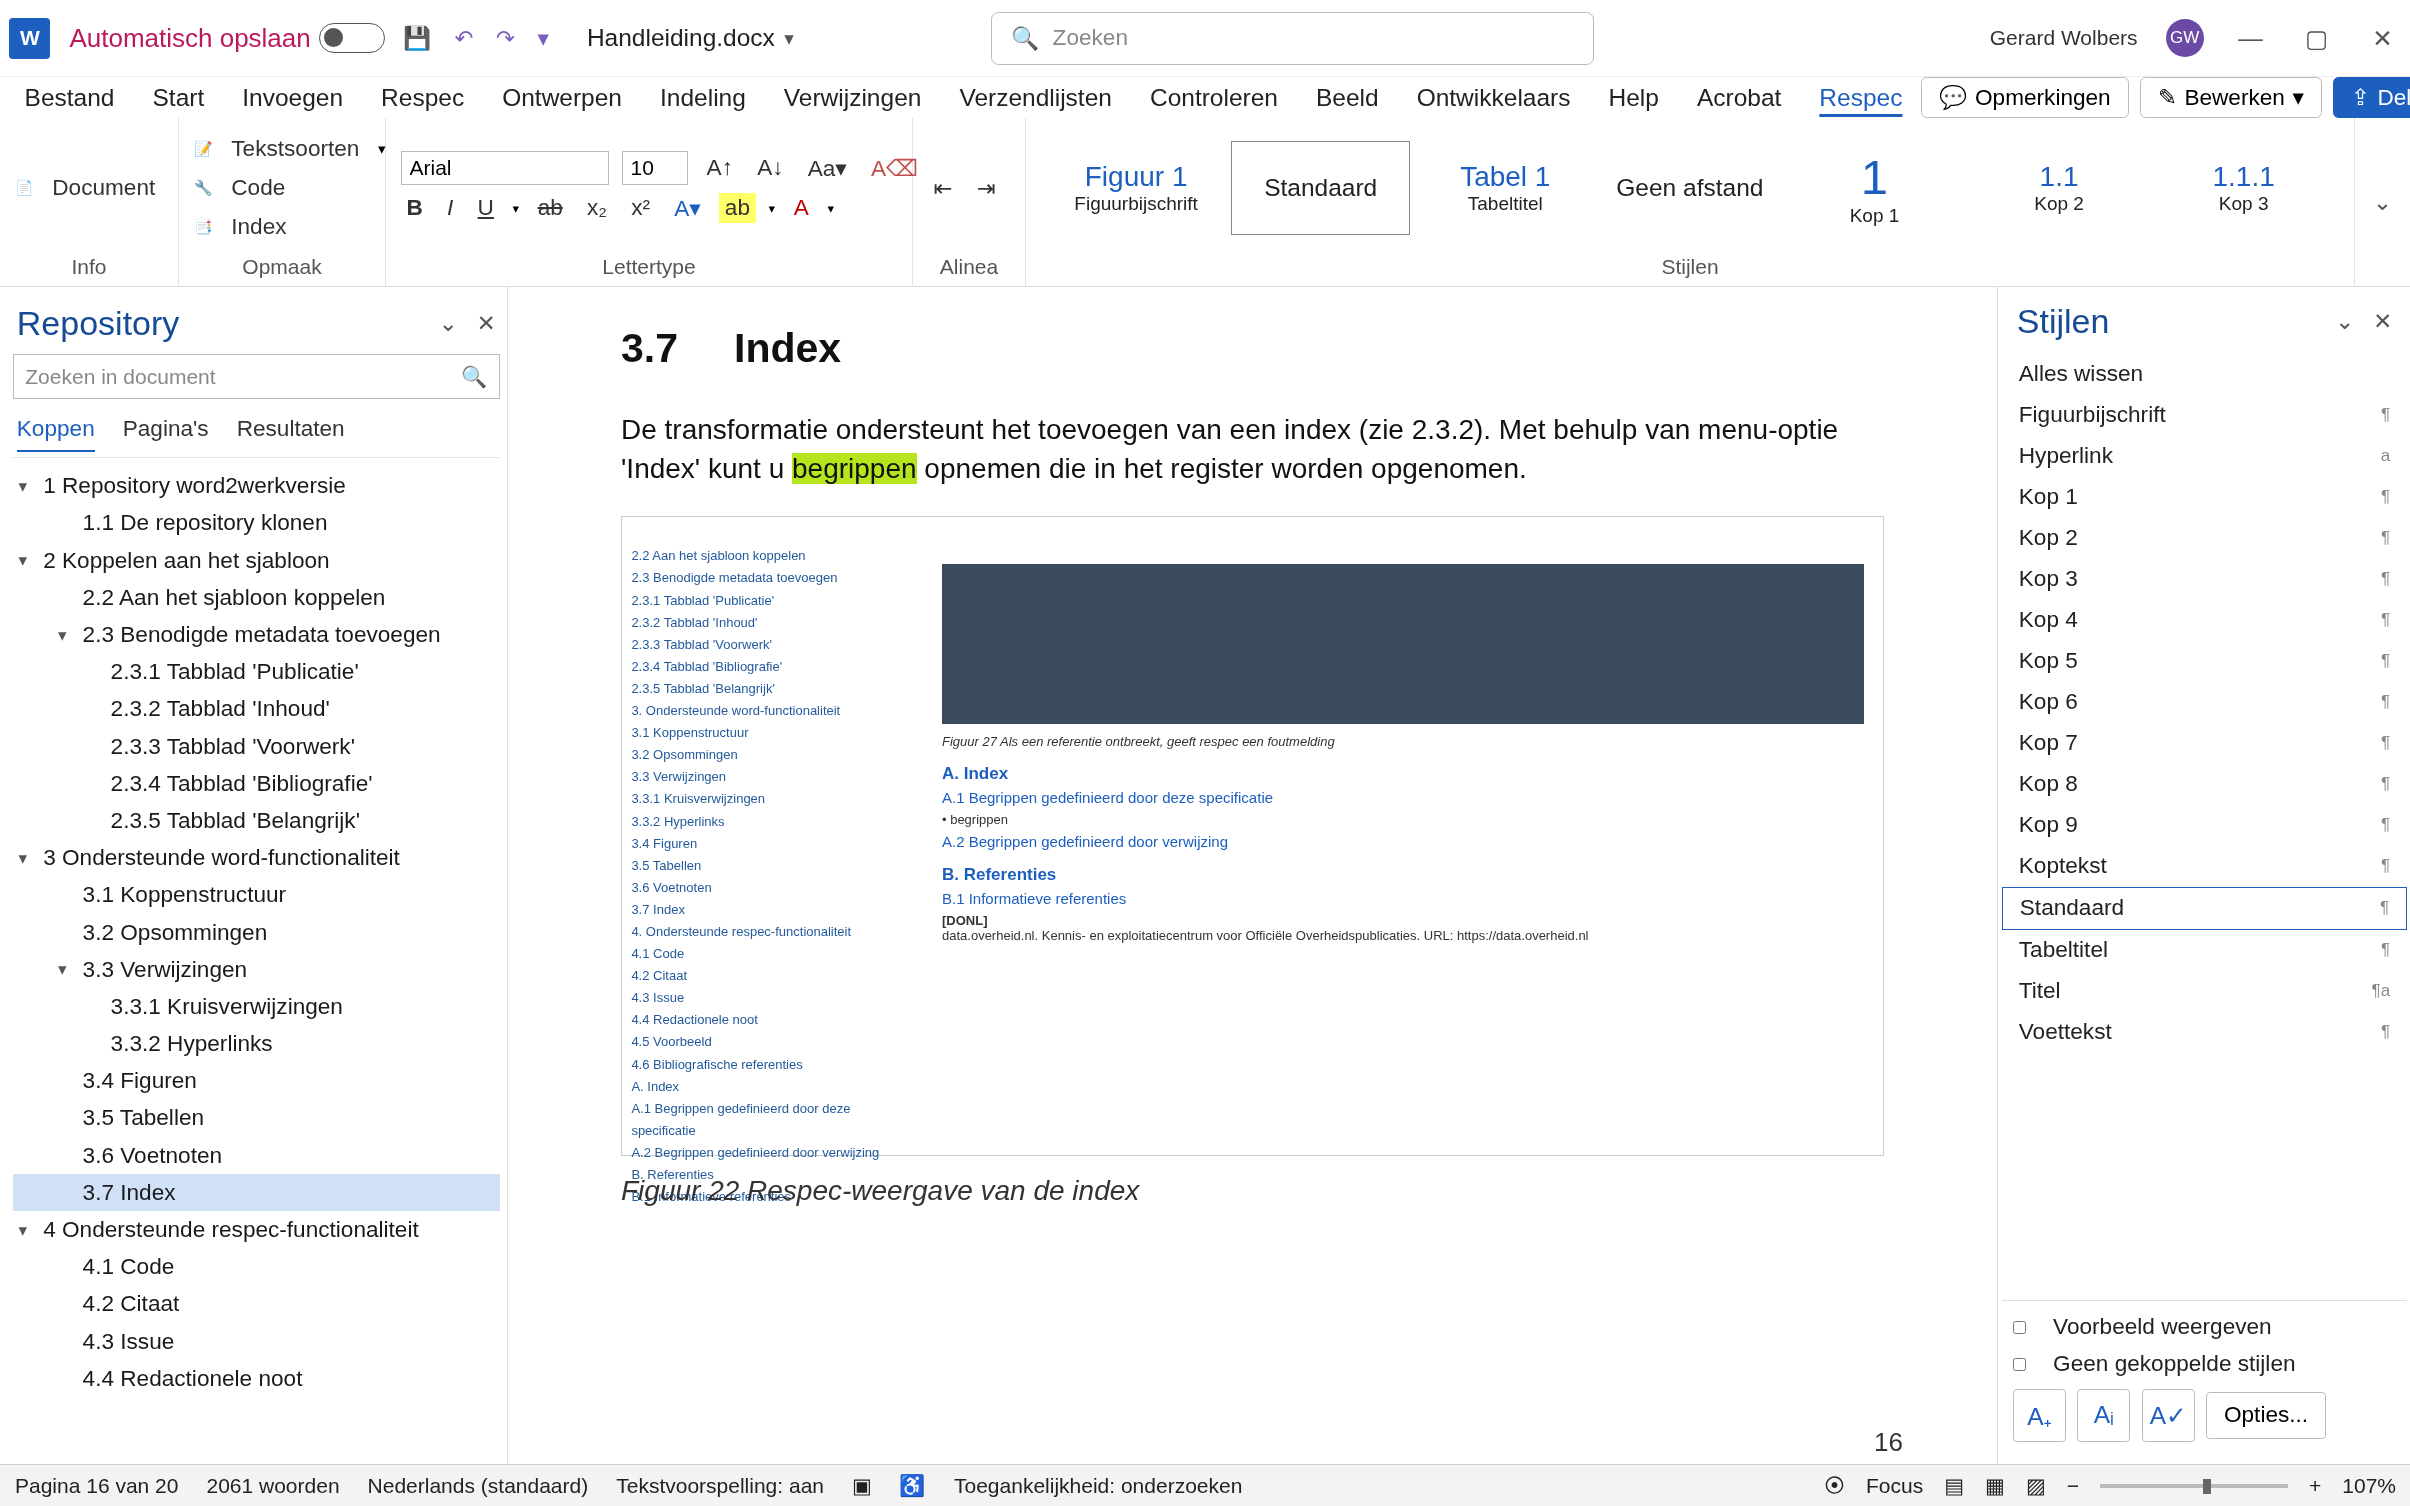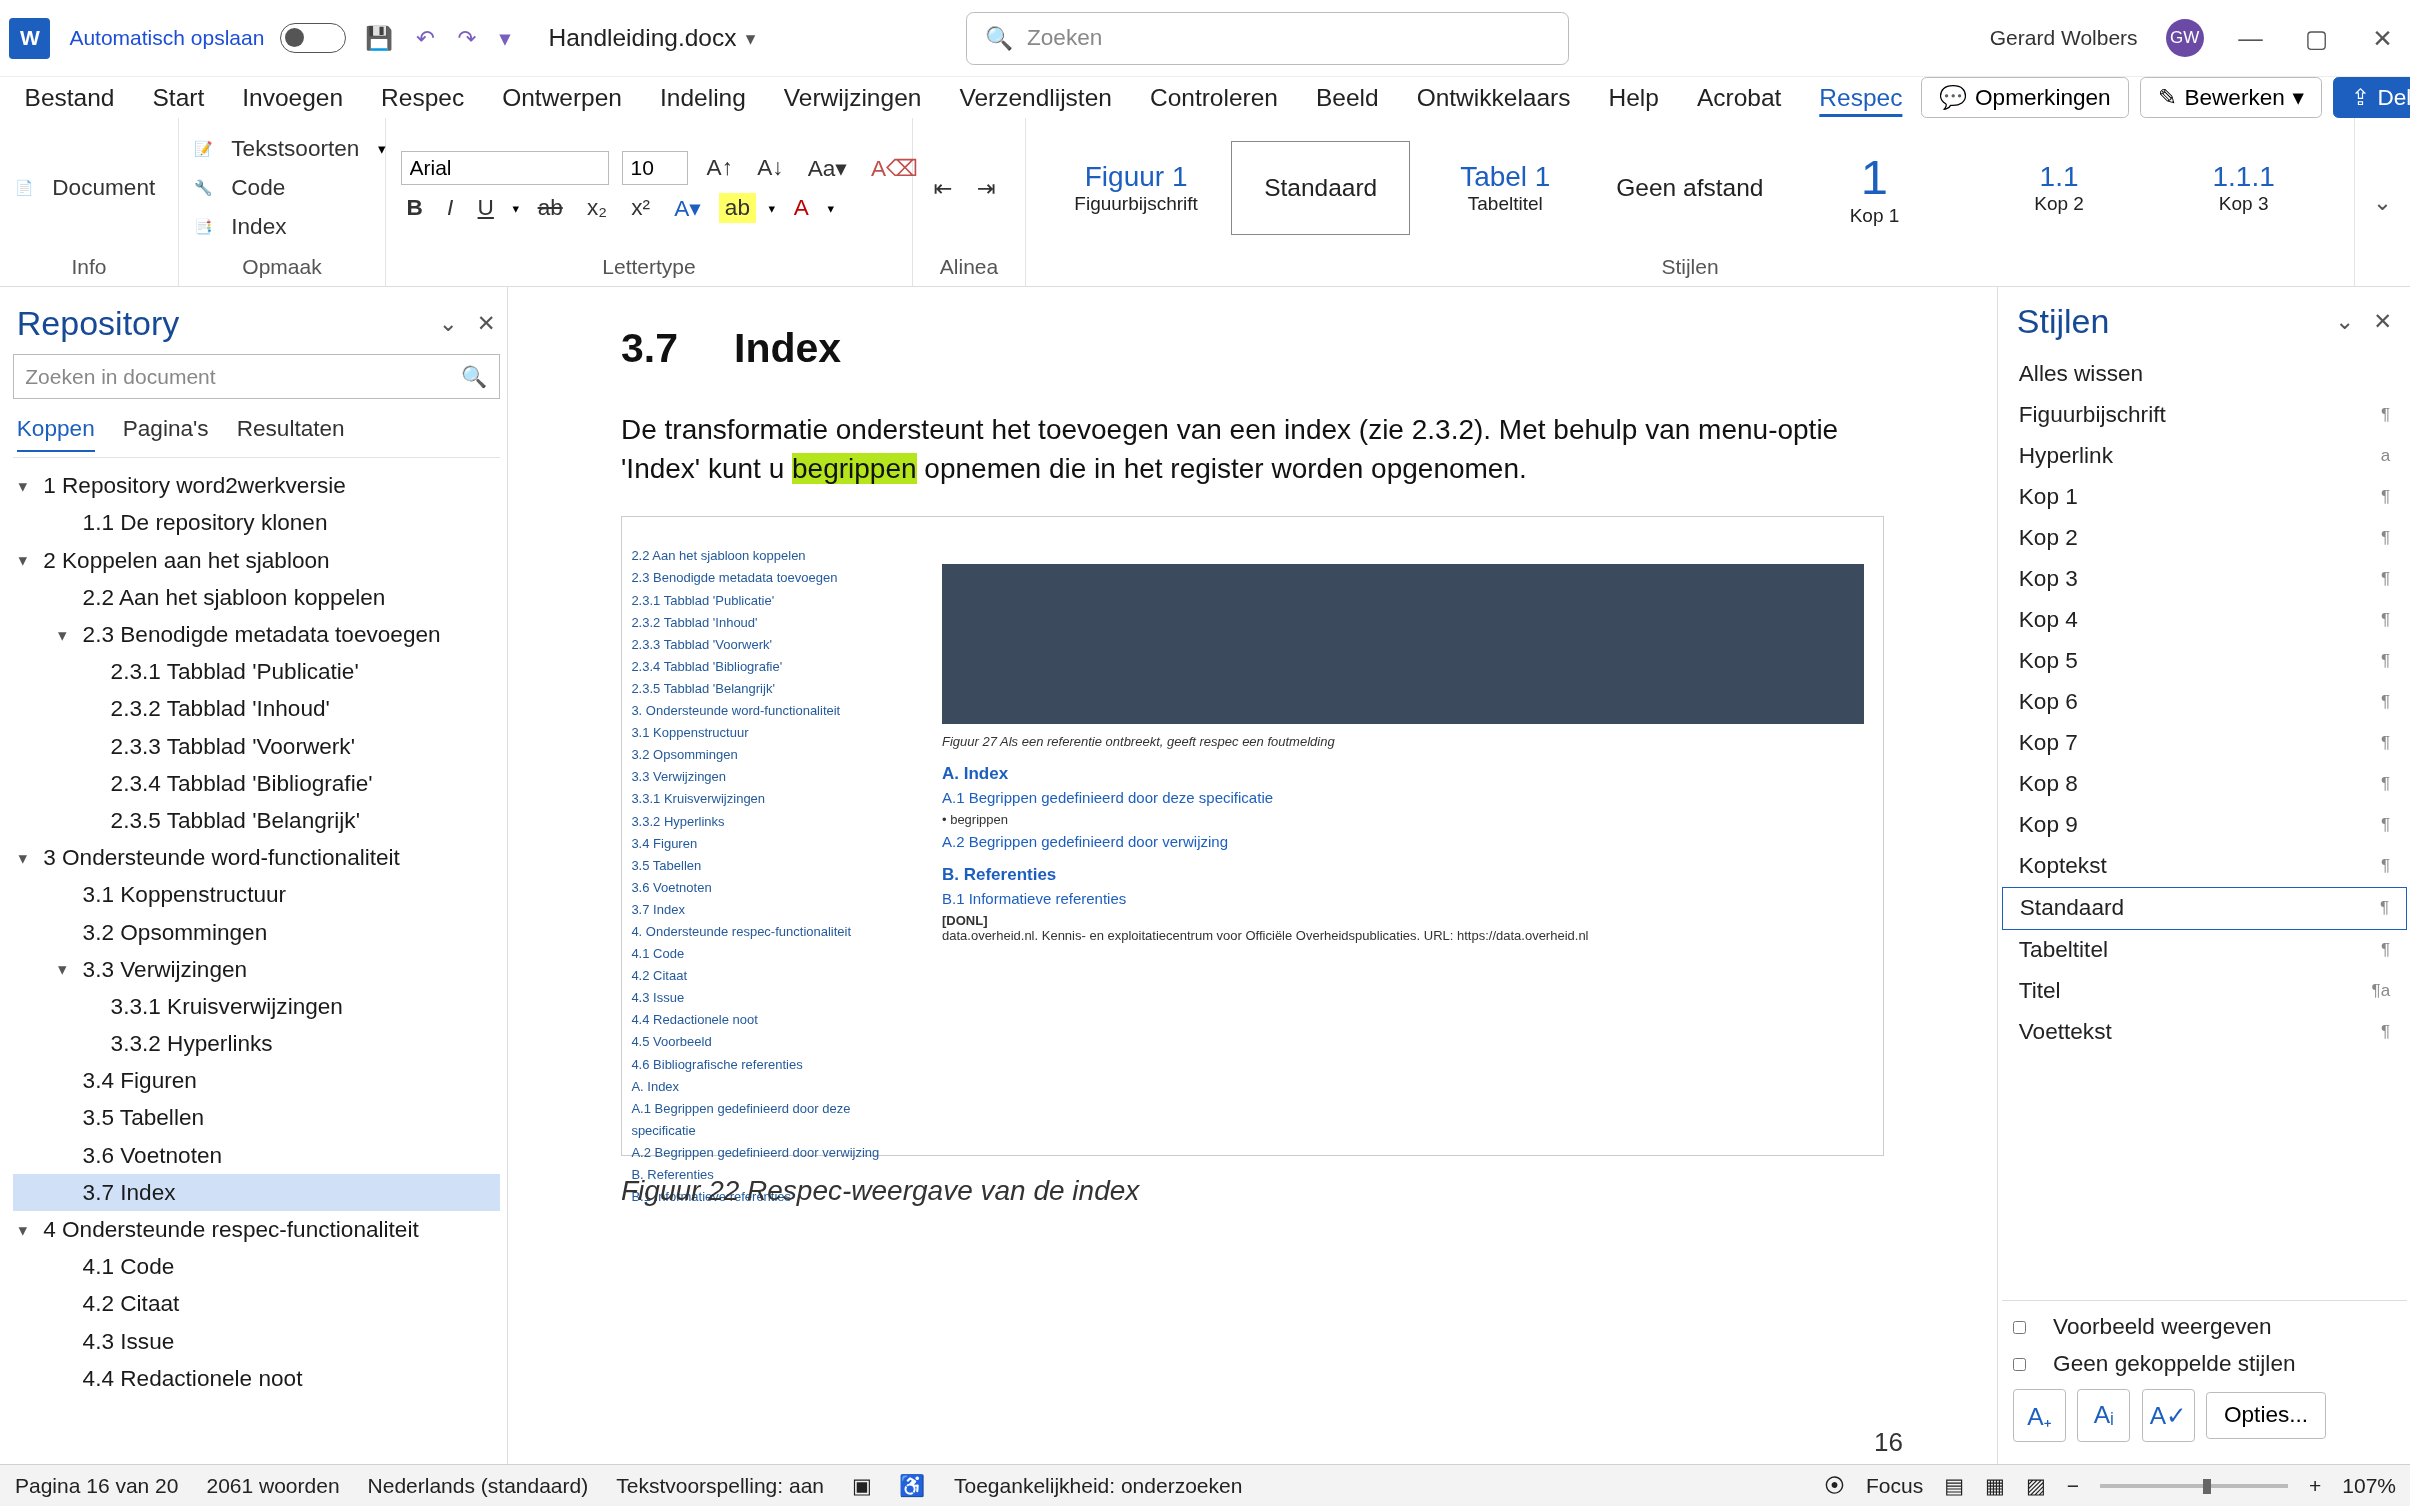--- a/index.html
+++ b/index.html
@@ -1,19 +1,19 @@
 <!DOCTYPE html>
 <html style="font-size:15px"><head>
 <meta charset="utf-8">
 <style>
 * { margin: 0; padding: 0; box-sizing: border-box; font-family: "Segoe UI", Arial, sans-serif; }
 body { background: #fff; overflow: hidden; width: 2411px; height: 1507px; transform-origin: top left; }
 .titlebar { height: 77px; display: flex; align-items: center; padding: 0 9.4px; background: #fff; border-bottom: 0.9px solid #eee; }
 .titlebar .word-icon { width: 41px; height: 41px; background: #1d5fbf; border-radius: 3.8px; display: flex; align-items: center; justify-content: center; color: #fff; font-weight: bold; font-size: 21px; margin-right: 19px; }
-.titlebar .autosave-lbl { font-size: 21px; color: #1d4ed8; margin-right: 16px; }
+.titlebar .autosave-lbl { font-size: 26px; color: #be185d; margin-right: 8px; }
 .titlebar .autosave-toggle { width: 66px; height: 30px; border: 1.9px solid #555; border-radius: 15px; position: relative; margin-right: 19px; }
 .titlebar .autosave-toggle::after { content: ""; position: absolute; left: 3.8px; top: 3.8px; width: 19px; height: 19px; background: #555; border-radius: 50%; }
 .titlebar .qat { display: flex; gap: 22.6px; align-items: center; margin-right: 38px; color: #7b5fbf; font-size: 22.6px; }
 .titlebar .docname { font-size: 24.5px; color: #222; margin-right: 9.4px; }
 .titlebar .docchevron { color: #555; font-size: 19px; }
 .titlebar .search { flex: 0 0 603px; margin: 0 auto; height: 53px; border: 0.9px solid #bbb; border-radius: 7.5px; display: flex; align-items: center; padding: 0 19px; color: #888; font-size: 22.6px; gap: 13px; }
 .titlebar .right { margin-left: auto; display: flex; align-items: center; gap: 28px; }
 .titlebar .username { font-size: 21px; color: #333; }
 .titlebar .avatar { width: 38px; height: 38px; border-radius: 50%; background: #6b4aa5; color: #fff; display: flex; align-items: center; justify-content: center; font-size: 17px; }
 .titlebar .winbtn { font-size: 24.5px; color: #555; width: 38px; text-align: center; }

